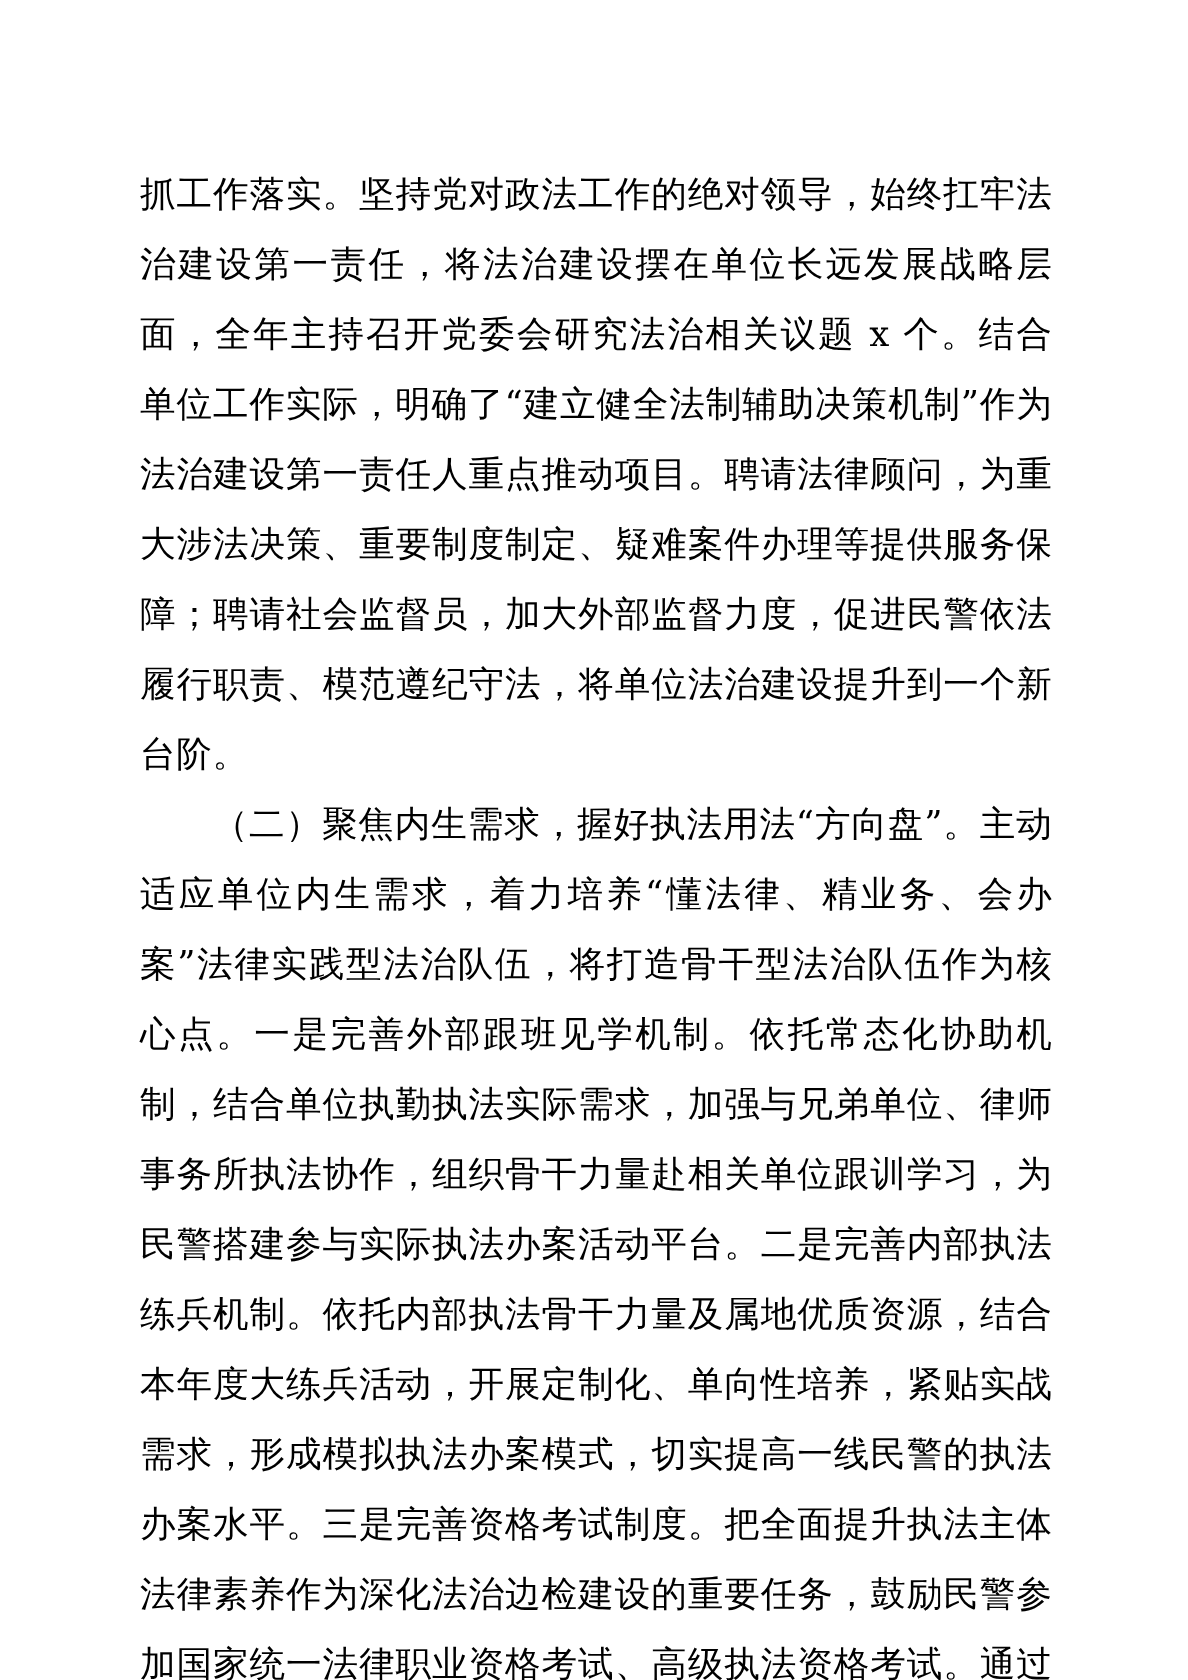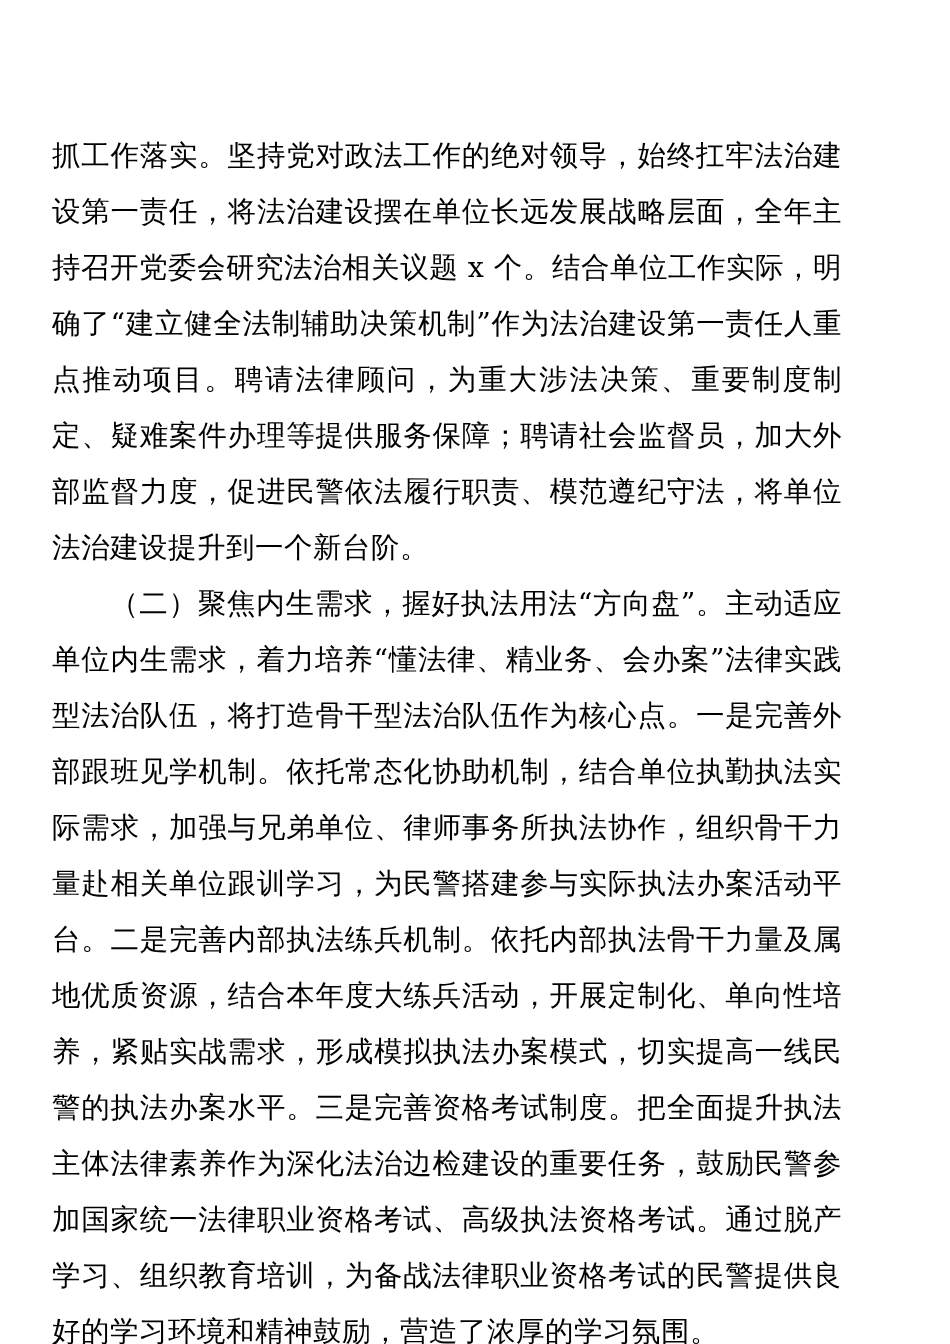--- a/index.html
+++ b/index.html
@@ -13,21 +13,21 @@
     font-family: "DejaVu Serif", "Liberation Serif", serif;
     color: #000000;
     overflow: hidden;
   }
   .page {
     position: relative;
     width: 950px;
     height: 1344px;
     background: #ffffff;
     box-sizing: border-box;
-    padding: 128px 108px 60px 52px;
+    padding: 128px 108px 60px 112px;
   }
   .doc-body {
     font-size: 28.5px;
     line-height: 56px;
     letter-spacing: 0.5px;
     text-align: justify;
     text-justify: inter-ideograph;
   }
   .para {
     margin: 0 0 0 0;

